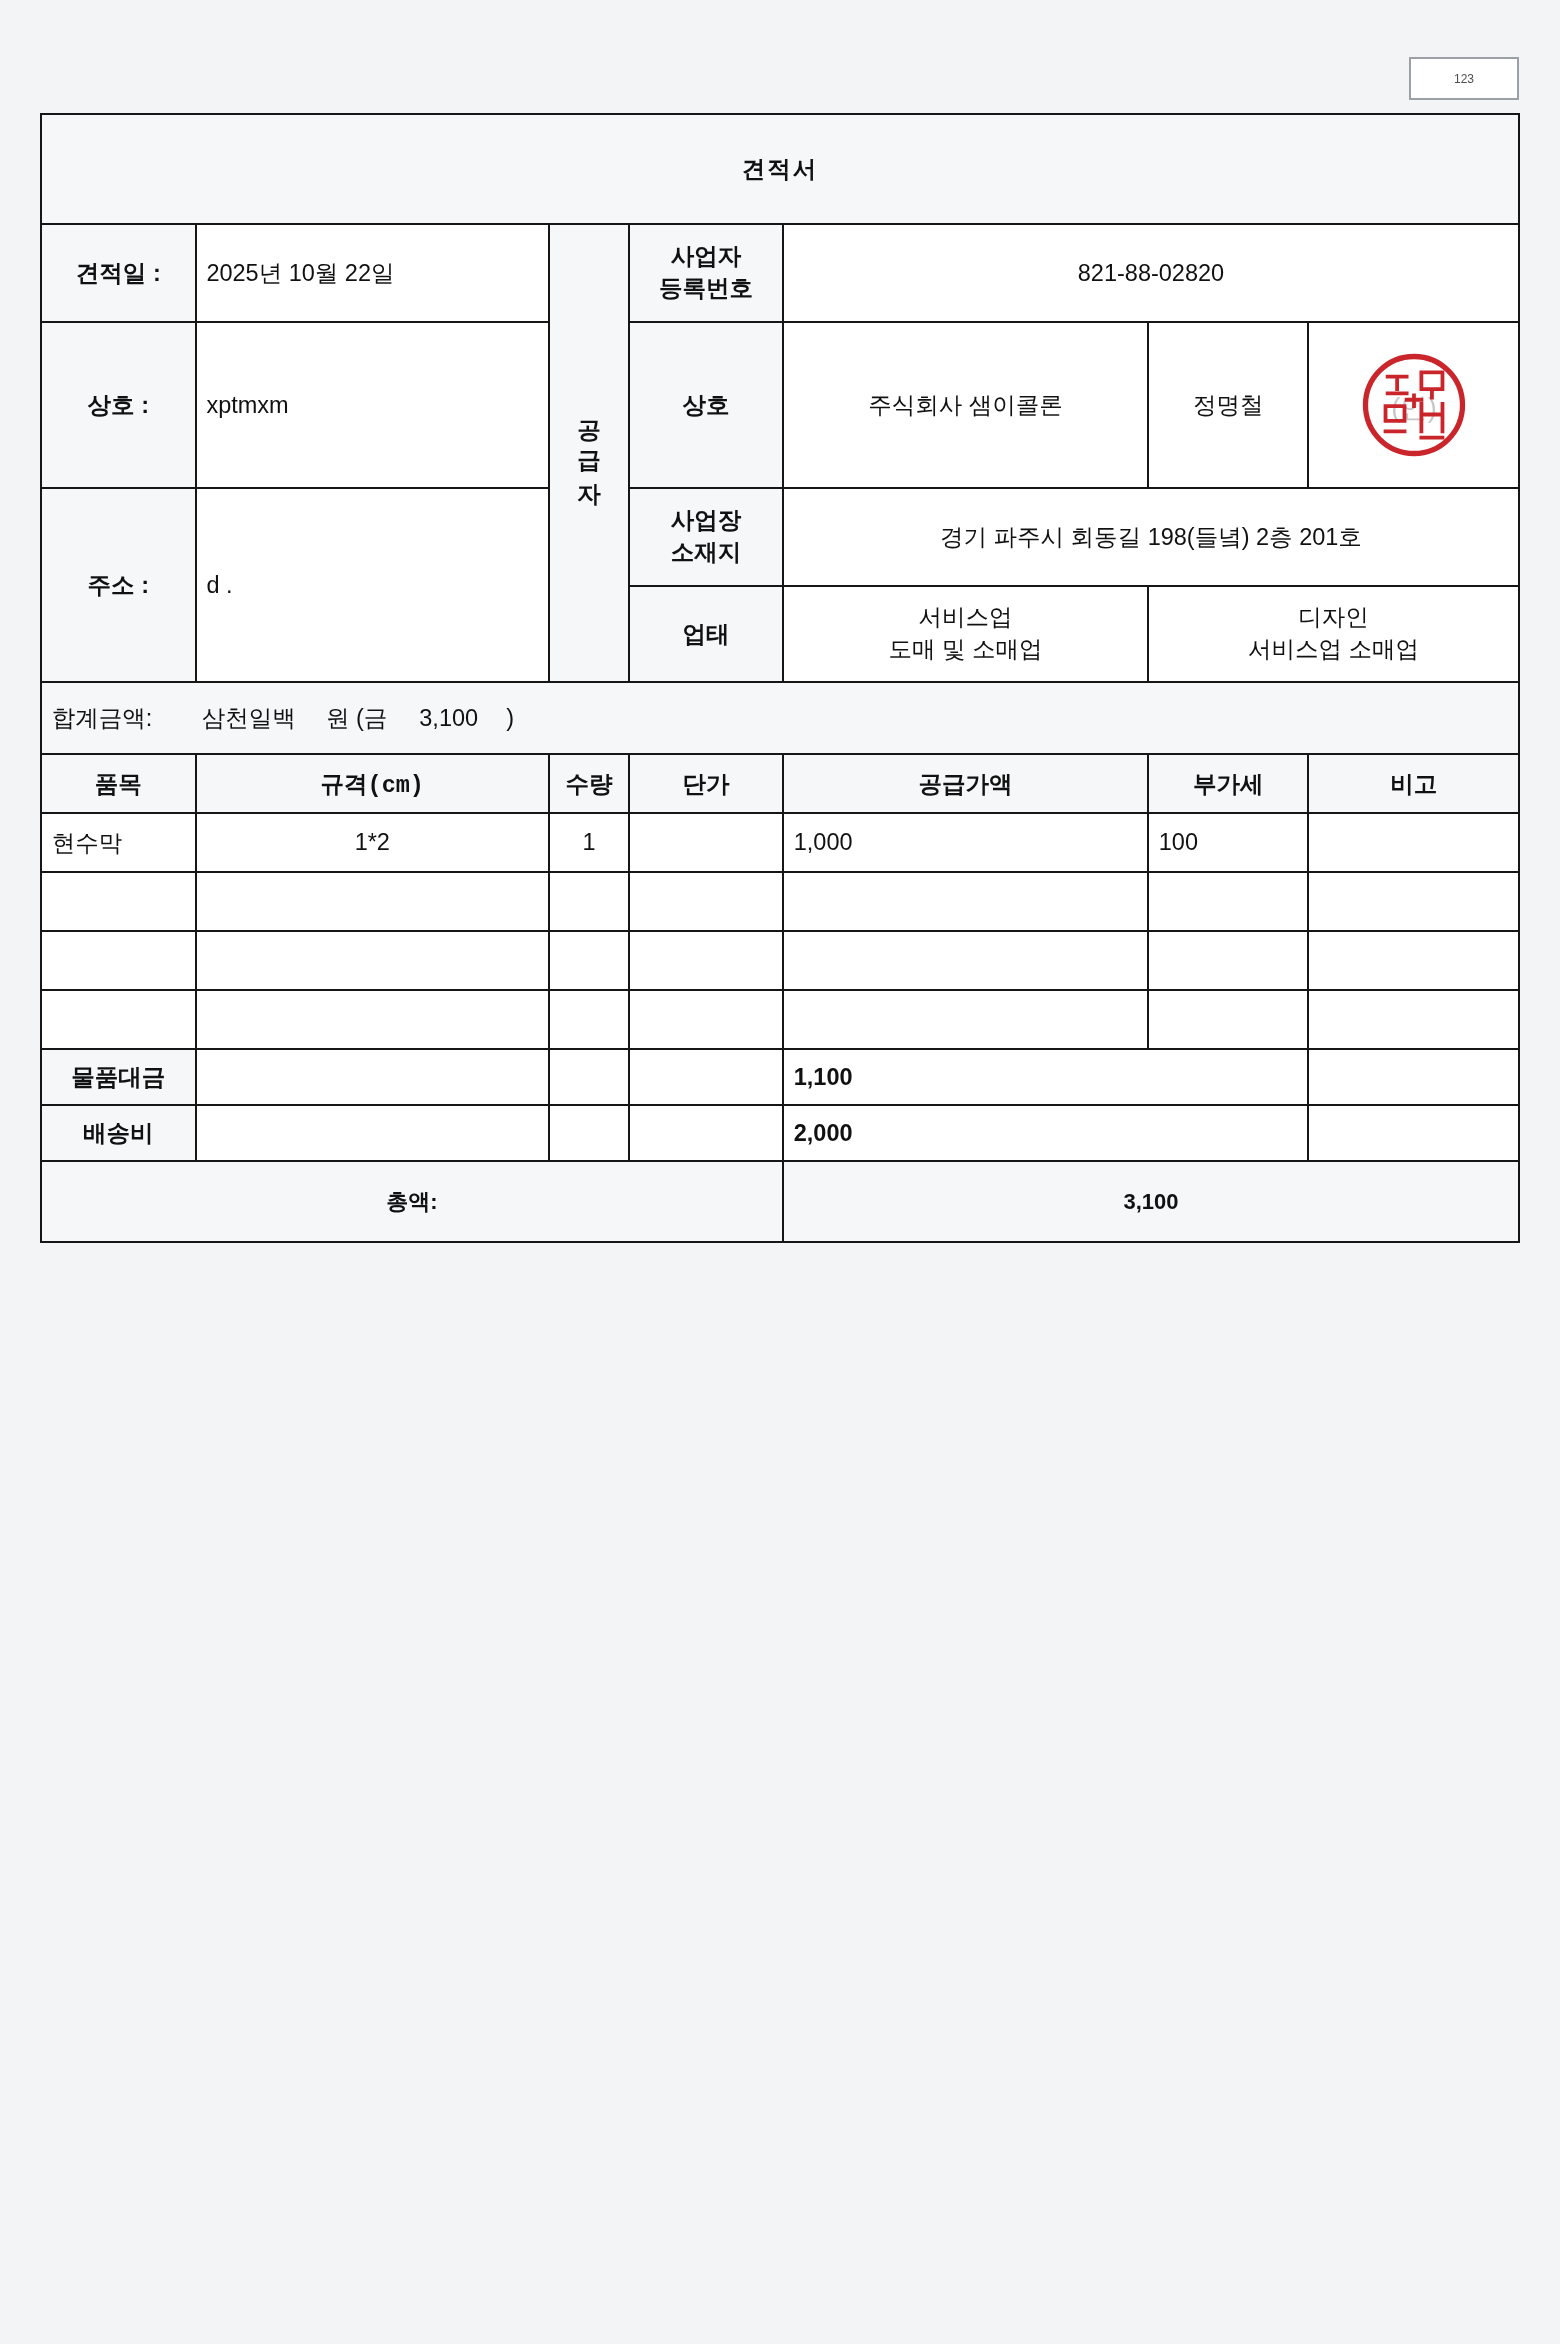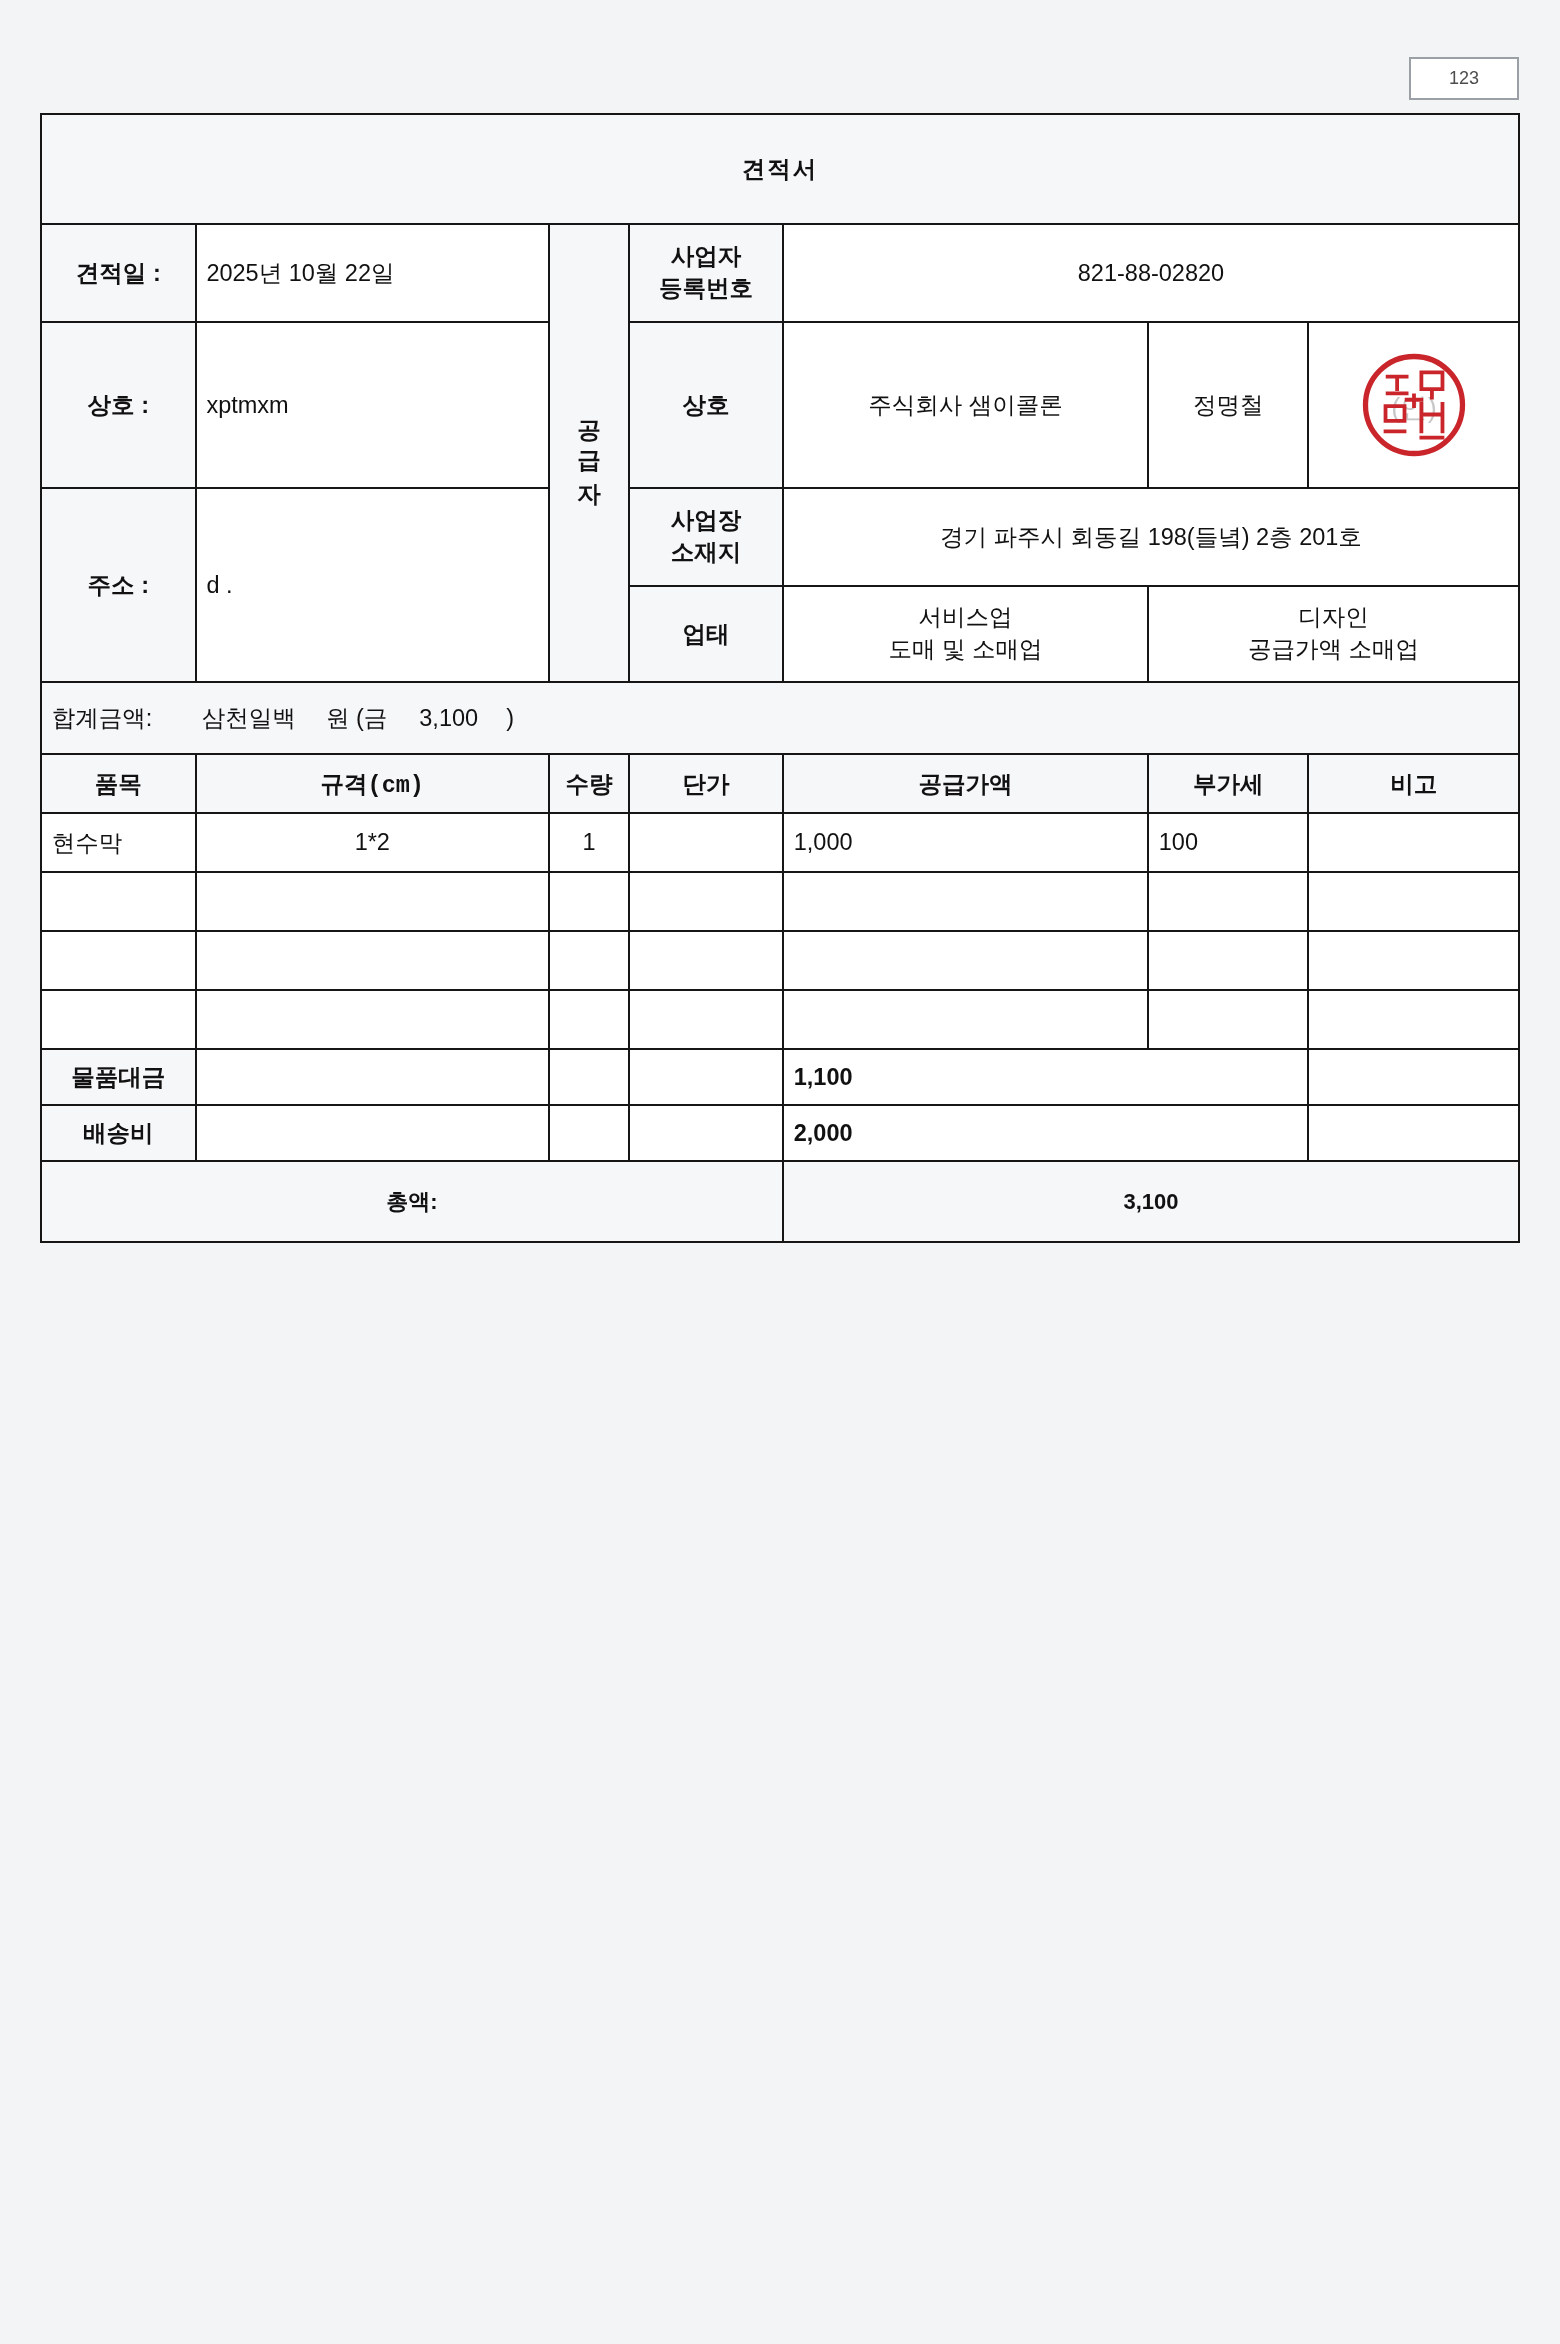--- a/index.html
+++ b/index.html
@@ -9,21 +9,21 @@
     font-family: "Liberation Sans", "DejaVu Sans", sans-serif;
     color: #111;
     position: relative;
   }
   .page-badge {
     position: absolute; top: 57px; right: 41px;
     width: 110px; height: 43px;
     background: #ffffff;
     border: 2px solid #9aa0a6;
     display: flex; align-items: center; justify-content: center;
-    font-size: 18px; color: #4d4d4d;
+    font-size: 12px; color: #4d4d4d;
   }
   .doc {
     position: absolute; left: 40px; top: 113px; width: 1480px;
   }
   table.sheet {
     width: 100%;
     border-collapse: collapse;
     table-layout: fixed;
     background: #ffffff;
   }
@@ -147,21 +147,21 @@
     </tr>
 
     <tr style="height:96px;padding-left:48px;">
       <td class="shaded lbl">업태</td>
       <td class="two-line">
         <div>서비스업</div>
         <div>도매 및 소매업</div>
       </td>
       <td class="two-line" colspan="2">
         <div>디자인</div>
-        <div>공급가액 소매업</div>
+        <div>서비스업 소매업</div>
       </td>
     </tr>
 
     <tr class="sum-row">
       <td class="shaded" colspan="7">
         <span class="sum-label">합계금액:</span>
         <span class="sum-korean">삼천일백</span>
         <span class="sum-unit">원 (금</span>
         <span class="sum-number">3,100</span>
         <span>)</span>

